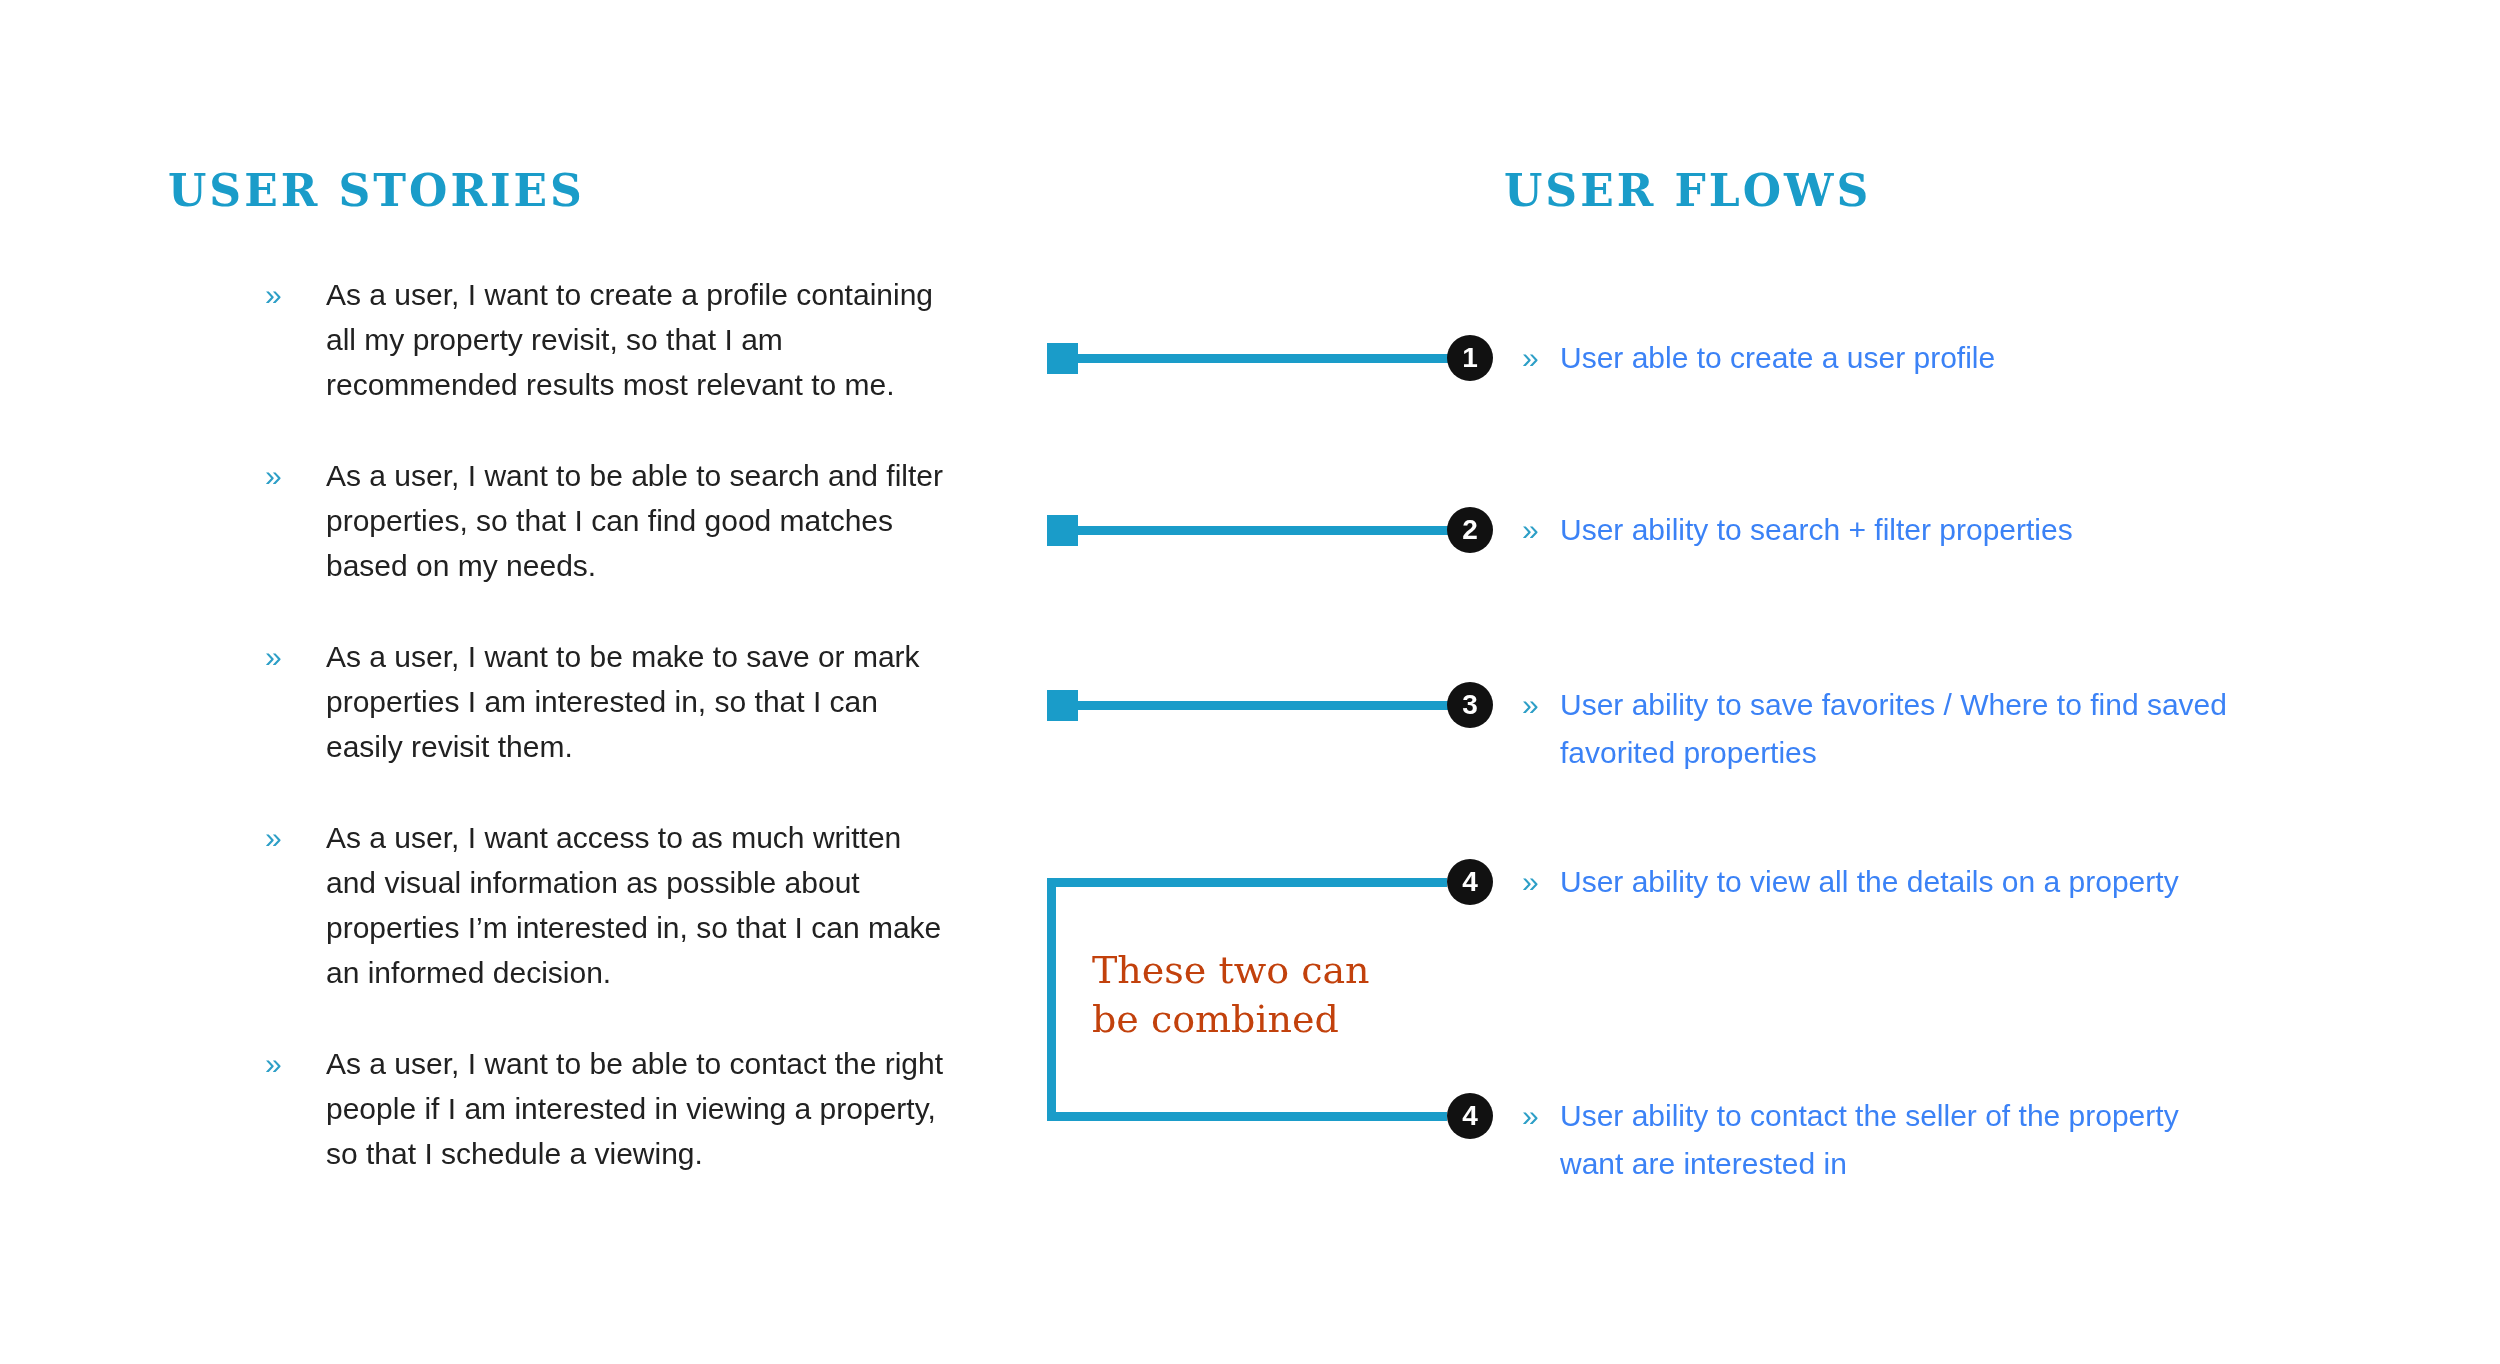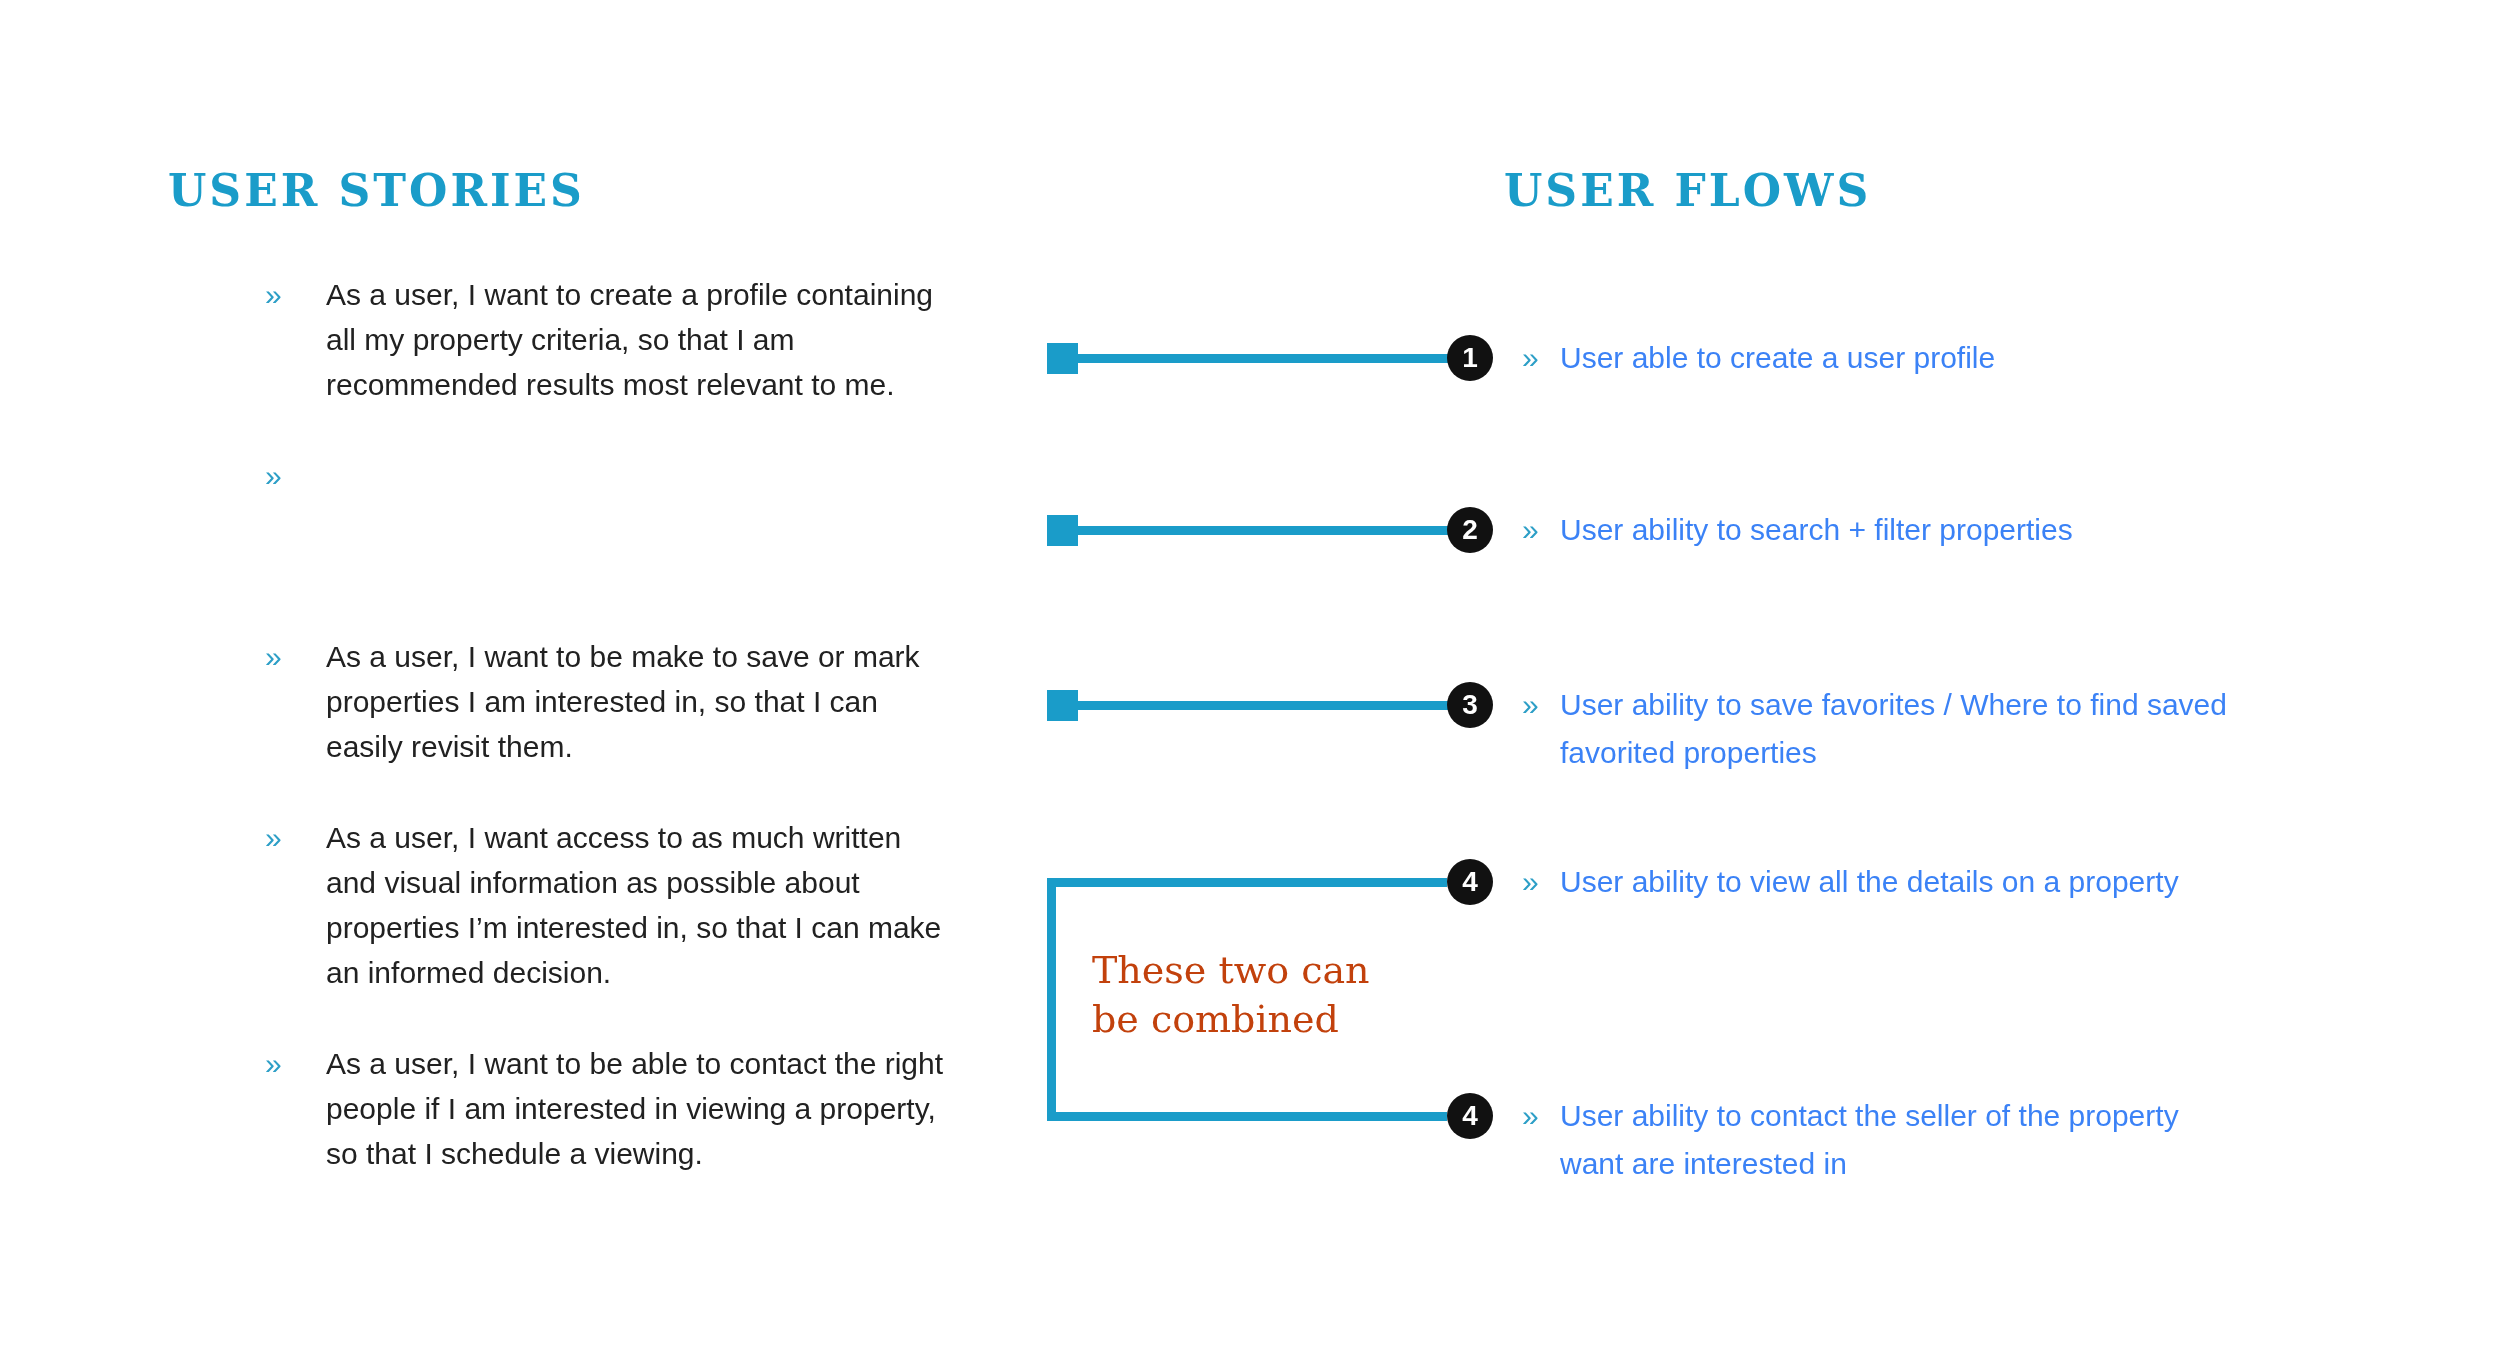--- a/index.html
+++ b/index.html
@@ -144,25 +144,28 @@
 <body>
 
 <div class="canvas">
 
   <h1 class="col-title" id="title-stories">USER STORIES</h1>
   <h1 class="col-title" id="title-flows">USER FLOWS</h1>
 
   <div class="story" style="top:272px">
     <span class="bullet">»</span>
     <span class="story-text">As a user, I want to create a profile containing
-all my property criteria, so that I am
+all my property revisit, so that I am
 recommended results most relevant to me.</span>
   </div>
   <div class="story" style="top:453px">
     <span class="bullet">»</span>
+    <span class="story-text">As a user, I want to be able to search and filter
+properties, so that I can find good matches
+based on my needs.</span>
   </div>
   <div class="story" style="top:634px">
     <span class="bullet">»</span>
     <span class="story-text">As a user, I want to be make to save or mark
 properties I am interested in, so that I can
 easily revisit them.</span>
   </div>
   <div class="story" style="top:815px">
     <span class="bullet">»</span>
     <span class="story-text">As a user, I want access to as much written

